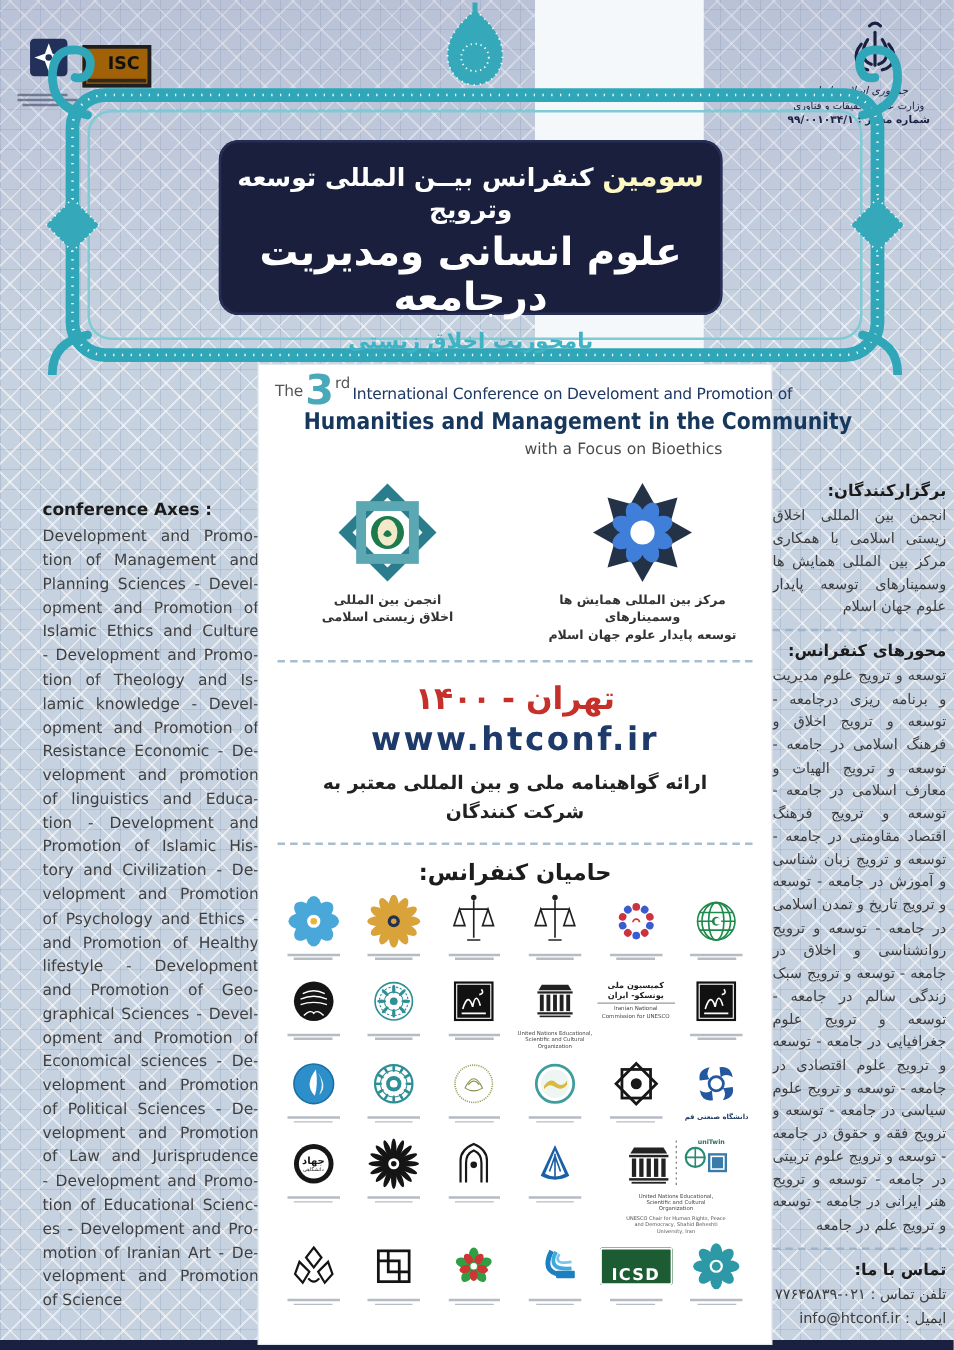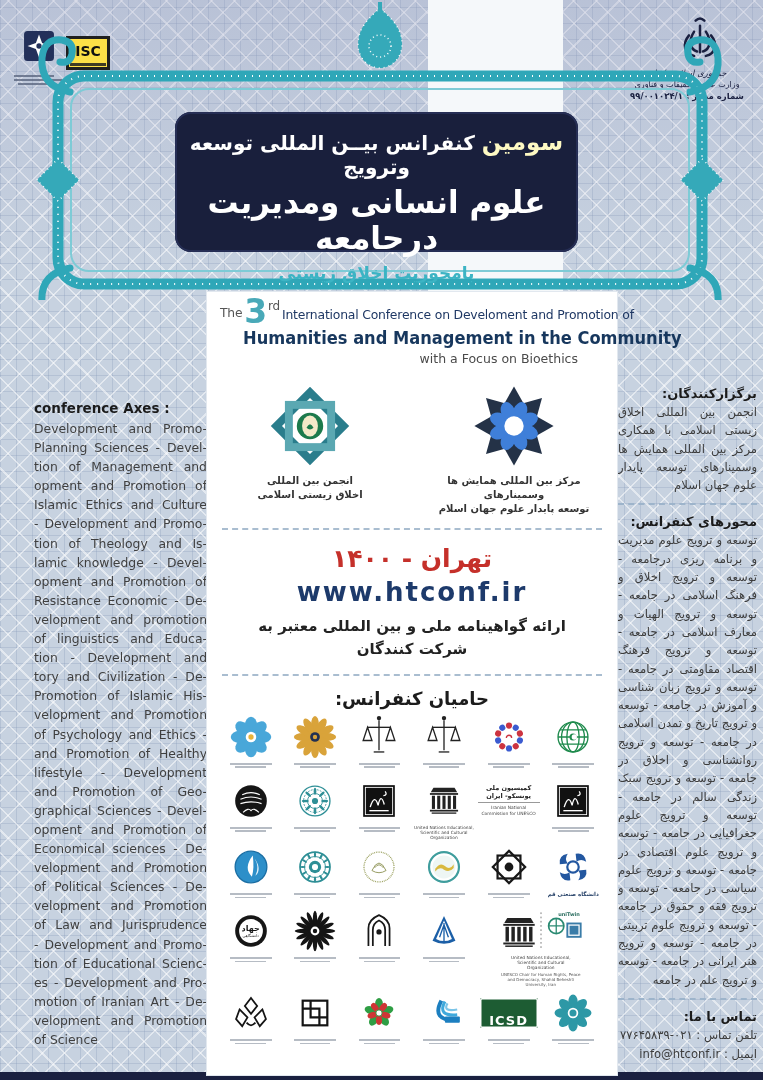--- a/index.html
+++ b/index.html
@@ -20,22 +20,22 @@
   
   #navybox{left:175px;top:112px;width:403px;height:140px;background:#191f3c;border-radius:16px;
     box-shadow:inset 0 0 0 2px #262e55;color:#fff;text-align:center;direction:rtl;z-index:5;}
   #navybox .t1{margin-top:17px;font-size:20px;font-weight:bold;}
   #navybox .t1 .pre{color:#fef9c3;font-size:23px;}
   #navybox .t2{margin-top:5px;font-size:31px;font-weight:bold;}
   #navybox .t3{margin-top:7px;font-size:17px;font-weight:bold;color:#3cb4c4;}
   
   #univ{left:14px;top:24px;width:50px;text-align:center;}
   #univ .bars i{display:block;height:2px;background:#55607a;margin:2px auto;opacity:.75;}
-  #isc{left:66px;top:36px;width:38px;height:28px;background:#fde047;border:3px solid #1f1f1f;
-    text-align:center;font-weight:bold;font-size:14px;color:#111;line-height:24px;}
+  #isc{left:66px;top:36px;width:38px;height:28px;background:#a16207;border:3px solid #1f1f1f;
+    text-align:center;font-weight:bold;font-size:14px;color:#111;line-height:24px;padding-left:11px;}
   #isc .strip{position:absolute;left:1px;right:1px;bottom:1px;height:3px;background:#1f1f1f;opacity:.85;}
   
   #emblem{left:676px;top:14px;width:48px;text-align:center;}
   #emblemtxt{left:612px;top:68px;width:150px;text-align:center;color:#1a2040;direction:rtl;}
   #emblemtxt .c1{font-size:8.5px;font-style:italic;}
   #emblemtxt .c2{font-size:8px;margin-top:2px;}
   #emblemtxt .c3{font-size:8.5px;margin-top:2px;font-weight:bold;}
   
   #card{left:207px;top:292px;width:410px;height:783px;background:#fff;box-sizing:border-box;
     padding:10px 13px 6px 13px;box-shadow:0 0 0 1px #e2e8ef;z-index:4;}
@@ -747,34 +747,34 @@
           <i style="width:62%"></i>
         </div>
       </div>
     </div>
 </div>
 
 <div class="abs" id="leftcol">
   <div class="ti">conference Axes :</div>
   <div id="axlines">
       <div class="ln">Development and Promo-</div>
+      <div class="ln">tion of Management and</div>
       <div class="ln">Planning Sciences - Devel-</div>
-      <div class="ln">tion of Management and</div>
       <div class="ln">opment and Promotion of</div>
       <div class="ln">Islamic Ethics and Culture</div>
       <div class="ln">- Development and Promo-</div>
       <div class="ln">tion of Theology and Is-</div>
       <div class="ln">lamic knowledge - Devel-</div>
       <div class="ln">opment and Promotion of</div>
       <div class="ln">Resistance Economic - De-</div>
       <div class="ln">velopment and promotion</div>
       <div class="ln">of linguistics and Educa-</div>
       <div class="ln">tion - Development and</div>
+      <div class="ln">Promotion of Islamic His-</div>
       <div class="ln">tory and Civilization - De-</div>
-      <div class="ln">Promotion of Islamic His-</div>
       <div class="ln">velopment and Promotion</div>
       <div class="ln">of Psychology and Ethics -</div>
       <div class="ln">and Promotion of Healthy</div>
       <div class="ln">lifestyle - Development</div>
       <div class="ln">and Promotion of Geo-</div>
       <div class="ln">graphical Sciences - Devel-</div>
       <div class="ln">opment and Promotion of</div>
       <div class="ln">Economical sciences - De-</div>
       <div class="ln">velopment and Promotion</div>
       <div class="ln">of Political Sciences - De-</div>

